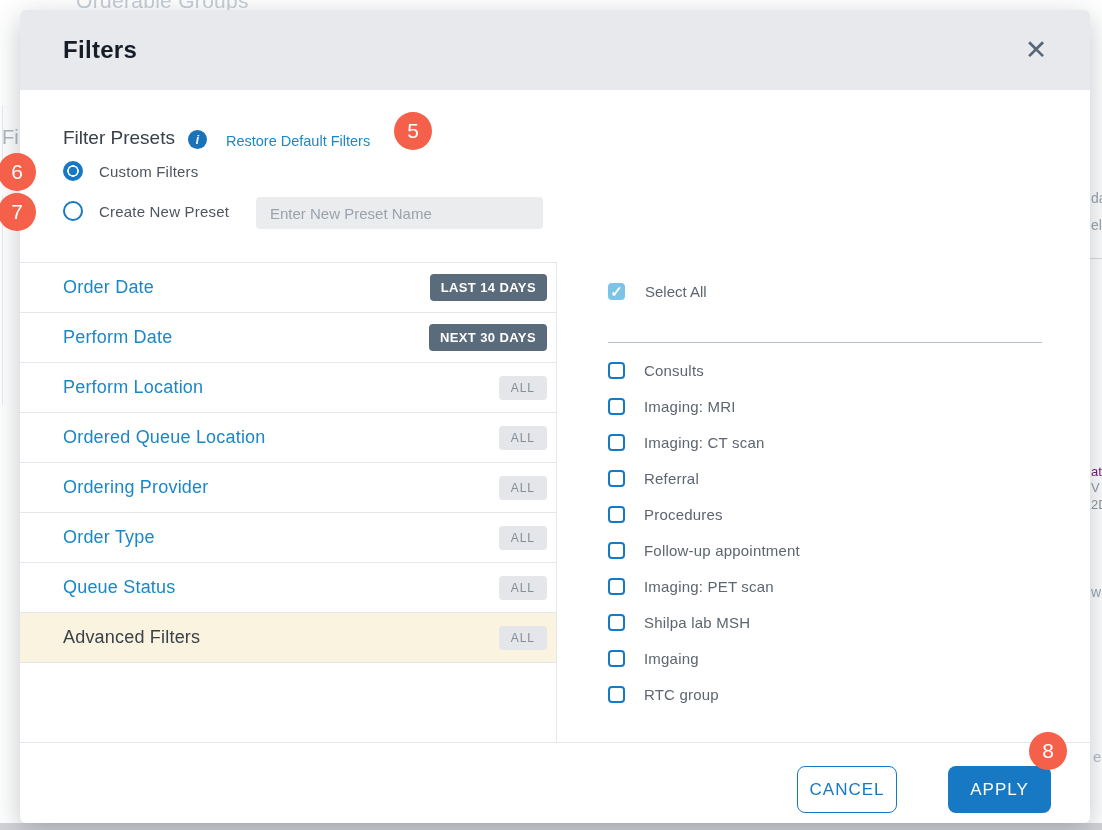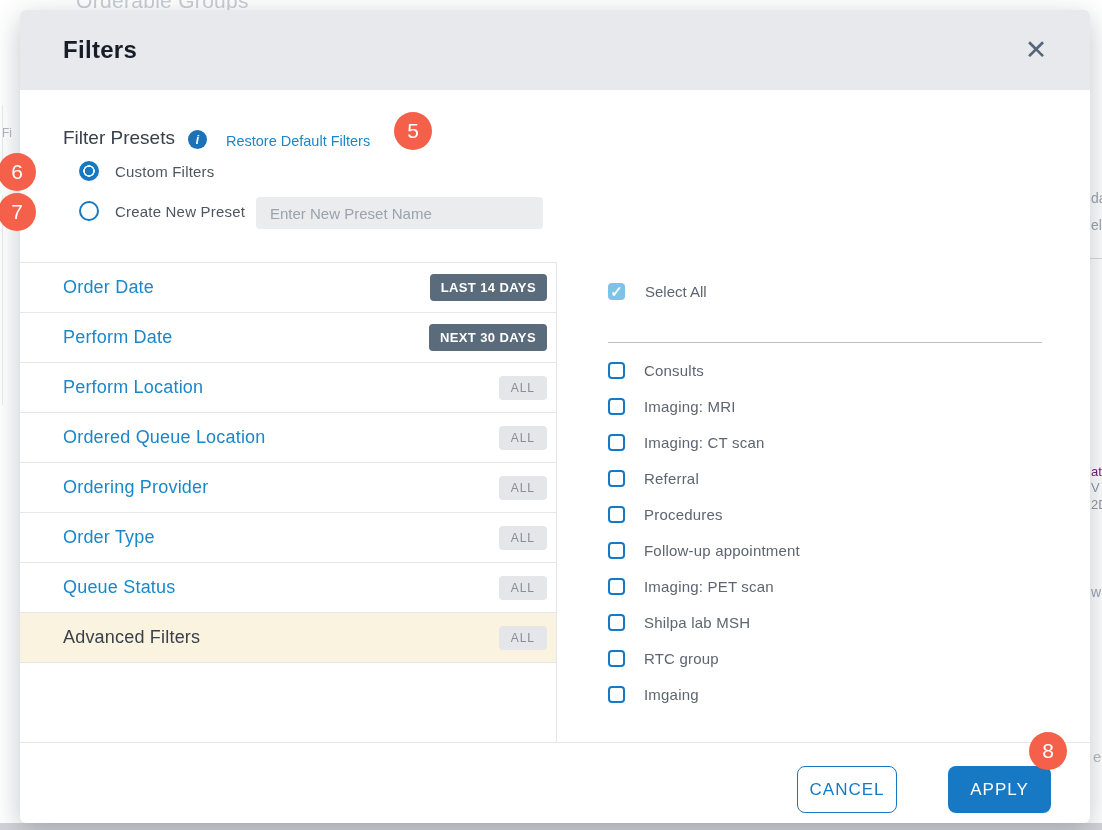--- a/index.html
+++ b/index.html
@@ -6,21 +6,21 @@
   html, body { width: 1102px; height: 830px; overflow: hidden; }
   body {
     font-family: "Liberation Sans", sans-serif;
     background: #ffffff;
     position: relative;
   }
 
   
   .bg-frag { position: absolute; color: #b4bcc6; white-space: nowrap; }
   .bg-top-title { left: 76px; top: -11px; font-size: 21px; color: #c7cdd5; letter-spacing: .3px; }
-  .bg-left-fi { left: 2px; top: 126px; font-size: 12px; color: #aeb7c1; }
+  .bg-left-fi { left: 2px; top: 126px; font-size: 20px; color: #aeb7c1; }
   .bg-vline { position: absolute; width: 1px; background: #e9ebee; left: 2px; }
   .bg-right-line { position: absolute; left: 1090px; top: 258px; width: 12px; height: 1px; background: #d9dce0; }
   .bg-bottom-strip { position: absolute; left: 0; top: 823px; width: 1102px; height: 7px; background: #d2d3d8; }
 
   
   .modal {
     position: absolute; left: 20px; top: 10px; width: 1070px; height: 813px;
     background: #ffffff; border-radius: 6px;
     box-shadow: 0 8px 28px rgba(40,50,60,.28);
   }
@@ -42,21 +42,21 @@
   }
   .presets-heading { font-size: 19px; color: #39404a; }
   .info-icon {
     width: 19px; height: 19px; border-radius: 50%; background: #1a73b8;
     color: #fff; font-size: 12px; font-weight: 700; font-style: italic;
     display: inline-flex; align-items: center; justify-content: center;
     margin-left: 13px;
   }
   .restore-link { margin-left: 19px; font-size: 14.5px; color: #1b87c9; cursor: pointer; }
 
-  .radio-row { position: absolute; left: 59px; display: flex; align-items: center; }
+  .radio-row { position: absolute; left: 43px; display: flex; align-items: center; }
   .radio-row.custom { top: 151px; }
   .radio-row.create { top: 191px; }
   .radio {
     width: 20px; height: 20px; border-radius: 50%; border: 2px solid #1779c4;
     background: #fff; flex: 0 0 auto;
   }
   .radio.selected {
     border: 2px solid #1779c4;
     background: radial-gradient(circle, #1779c4 0 4px, #ffffff 4.5px 5.5px, #1779c4 6px 100%);
   }
@@ -277,26 +277,26 @@
           <span class="checkbox-label">Imaging: PET scan</span>
         </div>
 
         <div class="checkbox-row">
           <span class="checkbox"></span>
           <span class="checkbox-label">Shilpa lab MSH</span>
         </div>
 
         <div class="checkbox-row">
           <span class="checkbox"></span>
+          <span class="checkbox-label">Imgaing</span>
+        </div>
+
+        <div class="checkbox-row">
+          <span class="checkbox"></span>
           <span class="checkbox-label">RTC group</span>
-        </div>
-
-        <div class="checkbox-row">
-          <span class="checkbox"></span>
-          <span class="checkbox-label">Imgaing</span>
         </div>
       </div>
   </div>
 
   <div class="modal-footer">
     <button class="btn btn-cancel">CANCEL</button>
     <button class="btn btn-apply">APPLY</button>
   </div>
   <div class="step-badge b8">8</div>
 

